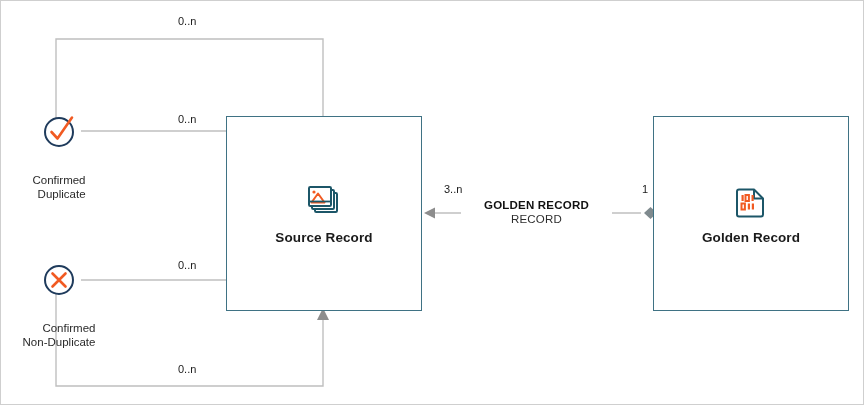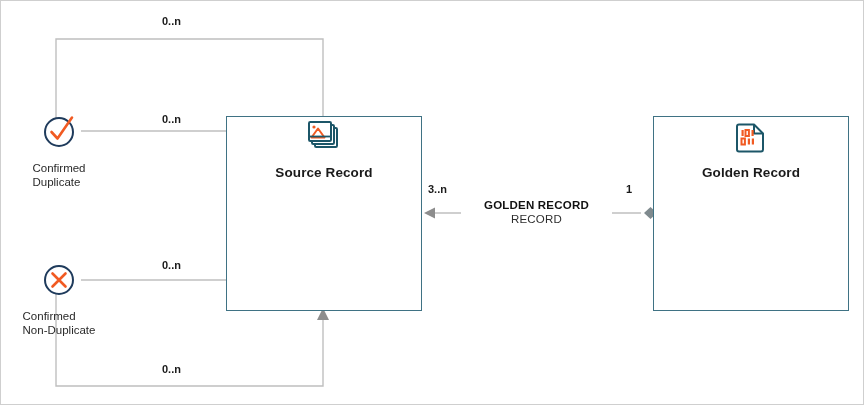--- a/index.html
+++ b/index.html
@@ -38,21 +38,21 @@
 
   
   .entity-box {
     position: absolute;
     background: #ffffff;
     border: 1.6px solid #3f7284;
     box-sizing: border-box;
     display: flex;
     flex-direction: column;
     align-items: center;
-    justify-content: flex-start;
+    justify-content: center;
   }
   #source-record-box { left: 225px; top: 115px; width: 196px; height: 195px; }
   #golden-record-box { left: 652px; top: 115px; width: 196px; height: 195px; }
 
   .entity-icon {
     width: 40px;
     height: 40px;
     display: block;
     margin-bottom: 8px;
   }
@@ -69,35 +69,36 @@
     position: absolute;
     display: flex;
     flex-direction: column;
     align-items: center;
     width: 120px;
   }
   #node-confirmed-duplicate { left: -2px; top: 110px; }
   #node-confirmed-nonduplicate { left: -2px; top: 258px; }
   .node-icon { width: 42px; height: 42px; display: block; }
   .node-caption {
-    margin-top: 8px;
+    margin-top: 20px;
     font-size: 11.5px;
     line-height: 14px;
     color: #2a2a2a;
-    text-align: left;
+    text-align: right;
     white-space: pre-line;
   }
 
   
   .edge-label {
     position: absolute;
     font-size: 11px;
     color: #1a1a1a;
-    font-weight: bold;
+    font-weight: normal;
     white-space: nowrap;
+    margin-left: 16px;
   }
   #label-card-top { left: 161px; top: 14px; }
   #label-card-upper { left: 161px; top: 112px; }
   #label-card-lower { left: 161px; top: 258px; }
   #label-card-bottom { left: 161px; top: 362px; }
   #label-card-source-side { left: 427px; top: 182px; }
   #label-card-golden-side { left: 625px; top: 182px; }
 
   
   #relationship-label {

